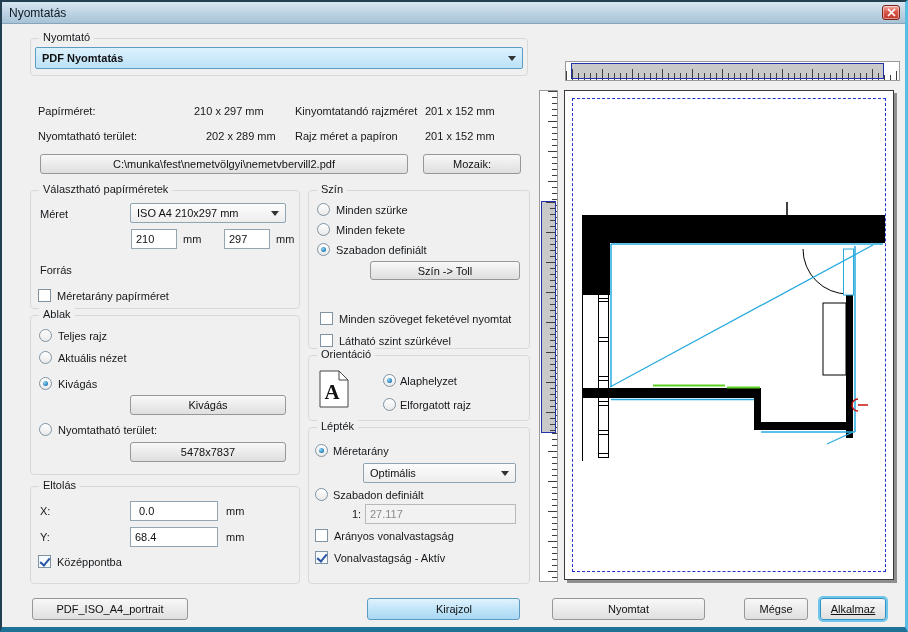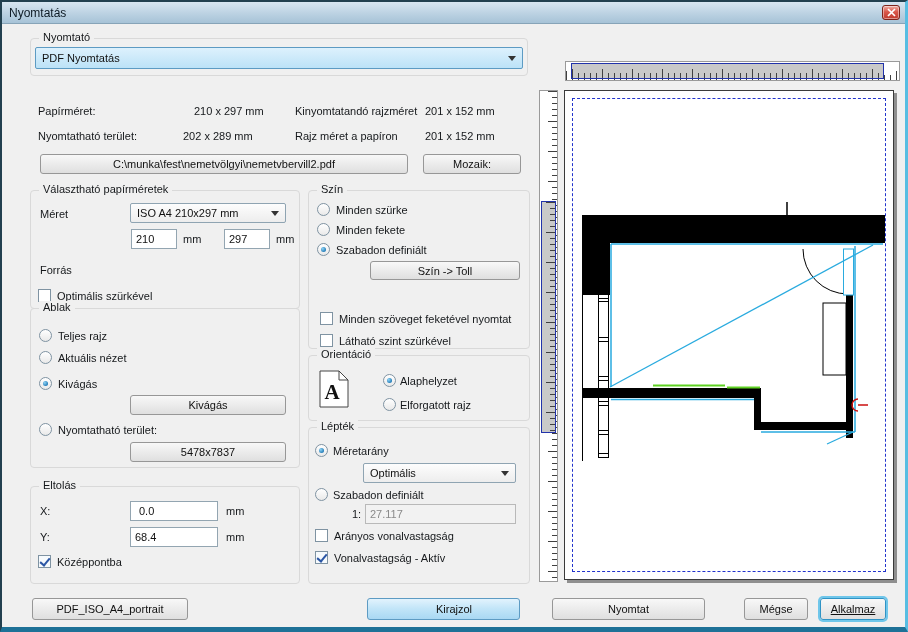--- a/index.html
+++ b/index.html
@@ -23,21 +23,21 @@
   .group{position:absolute; border:1px solid #d9d9d9; border-radius:4px; background:transparent;}
   .glabel{position:absolute; top:-8px; left:8px; background:#f0f0f0; padding:0 4px; white-space:nowrap; color:#15181b;}
   .lbl{position:absolute; white-space:nowrap; color:#15181b;}
   .btn{position:absolute; display:flex; align-items:center; justify-content:center;
     background:linear-gradient(#f8f8f8,#ececec 48%,#dfdfdf); border:1px solid #979797;
     border-radius:3px; color:#111; white-space:nowrap; overflow:hidden;}
   .btn.hot{background:linear-gradient(#e2f3fd,#c2e5f8 48%,#a9d8f3); border-color:#5d9bc3;padding-left:21px;}
   .btn.focused{border:1px solid #2f93c5; box-shadow:0 0 0 2px #6fc6ea; border-radius:3px;text-decoration:underline;}
   .select{position:absolute; display:flex; align-items:center; padding:0 18px 0 6px;
     background:linear-gradient(#fdfdfd,#ededed); border:1px solid #8fa4b2; border-radius:2px; color:#111; white-space:nowrap;}
-  .select.hl{background:linear-gradient(#ddf1fd,#bce2f7); border-color:#5d9bc3;}
+  .select.hl{background:linear-gradient(#ddf1fd,#bce2f7); border-color:#5d9bc3;font-weight:bold;}
   .select .arrow{position:absolute; right:6px; top:50%; margin-top:-2px; width:0; height:0;
     border-left:4px solid transparent; border-right:4px solid transparent; border-top:5px solid #333;}
   .input{position:absolute; display:flex; align-items:center; background:#fff;
     border:1px solid #93a5b1; padding:0 4px; color:#111;}
   .input.disabled{background:#f2f2f2; color:#8a8a8a; border-color:#b9b9b9;}
   .radio{position:absolute; width:13px; height:13px; border:1px solid #7f93a2; border-radius:50%;
     background:linear-gradient(#fff,#e9e9e9);}
   .radio.sel::after{content:""; position:absolute; left:3px; top:3px; width:5px; height:5px; border-radius:50%;
     background:radial-gradient(circle at 35% 35%, #8ed4f6, #1f78b5 75%);}
   .check{position:absolute; width:13px; height:13px; border:1px solid #7f93a2; background:#fff;}
@@ -85,44 +85,44 @@
   <div class="select hl" style="left:33px;top:45px;width:488px;height:22px;">
     <span>PDF Nyomtatás</span>
     <span class="arrow"></span>
   </div>
 
   <span class="lbl" style="left:36px;top:103px;">Papírméret:</span>
   <span class="lbl" style="left:192px;top:103px;">210 x 297 mm</span>
   <span class="lbl" style="left:293px;top:103px;">Kinyomtatandó rajzméret</span>
   <span class="lbl" style="left:423px;top:103px;">201 x 152 mm</span>
   <span class="lbl" style="left:36px;top:128px;">Nyomtatható terület:</span>
-  <span class="lbl" style="left:181px;top:128px;">202 x 289 mm</span>
+  <span class="lbl" style="left:204px;top:128px;">202 x 289 mm</span>
   <span class="lbl" style="left:293px;top:128px;">Rajz méret a papíron</span>
   <span class="lbl" style="left:423px;top:128px;">201 x 152 mm</span>
 
   <div class="btn" style="left:38px;top:152px;width:368px;height:20px;">C:\munka\fest\nemetvölgyi\nemetvbervill2.pdf</div>
   <div class="btn" style="left:421px;top:152px;width:98px;height:20px;">Mozaik:</div>
 
   <div class="group" style="left:28px;top:188px;width:270px;height:119px;">
     <span class="glabel">Választható papírméretek</span>
   </div>
   <span class="lbl" style="left:38px;top:206px;">Méret</span>
   <div class="select" style="left:128px;top:201px;width:156px;height:20px;">
     <span>ISO A4 210x297 mm</span>
     <span class="arrow"></span>
   </div>
   <div class="input" style="left:129px;top:227px;width:46px;height:20px;">210</div>
   <span class="lbl" style="left:181px;top:231px;">mm</span>
   <div class="input" style="left:222px;top:227px;width:46px;height:20px;">297</div>
   <span class="lbl" style="left:274px;top:231px;">mm</span>
   <span class="lbl" style="left:38px;top:262px;">Forrás</span>
   <span class="check" style="left:36px;top:287px;"></span>
-  <span class="lbl" style="left:55px;top:288px;">Optimális szürkével</span>
-
-  <div class="group" style="left:28px;top:306px;width:270px;height:160px;text-decoration:underline;">
+  <span class="lbl" style="left:55px;top:288px;">Méretarány papírméret</span>
+
+  <div class="group" style="left:28px;top:313px;width:270px;height:160px;text-decoration:underline;">
     <span class="glabel">Ablak</span>
   </div>
   <span class="radio" style="left:37px;top:327px;"></span>
   <span class="lbl" style="left:56px;top:328px;">Teljes rajz</span>
   <span class="radio" style="left:37px;top:349px;"></span>
   <span class="lbl" style="left:56px;top:350px;">Aktuális nézet</span>
   <span class="radio sel" style="left:37px;top:375px;"></span>
   <span class="lbl" style="left:56px;top:376px;">Kivágás</span>
   <div class="btn" style="left:128px;top:393px;width:156px;height:20px;">Kivágás</div>
   <span class="radio" style="left:37px;top:421px;"></span>

